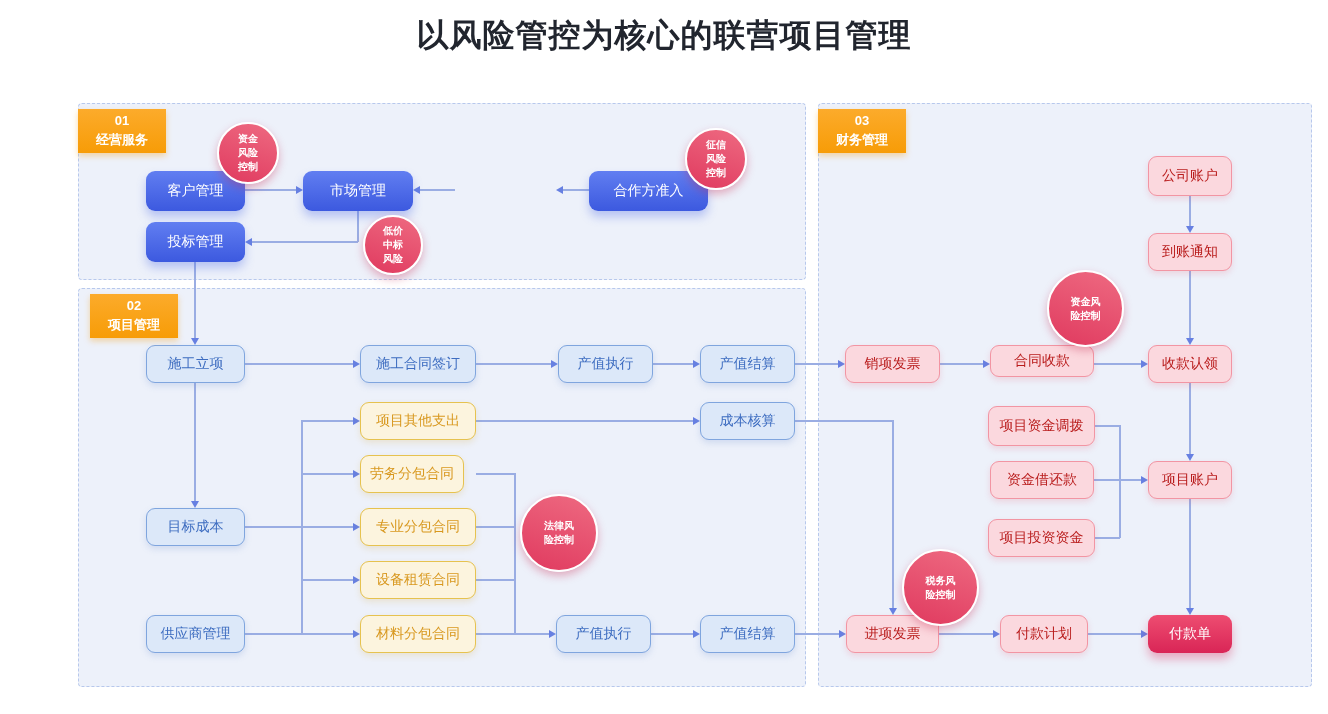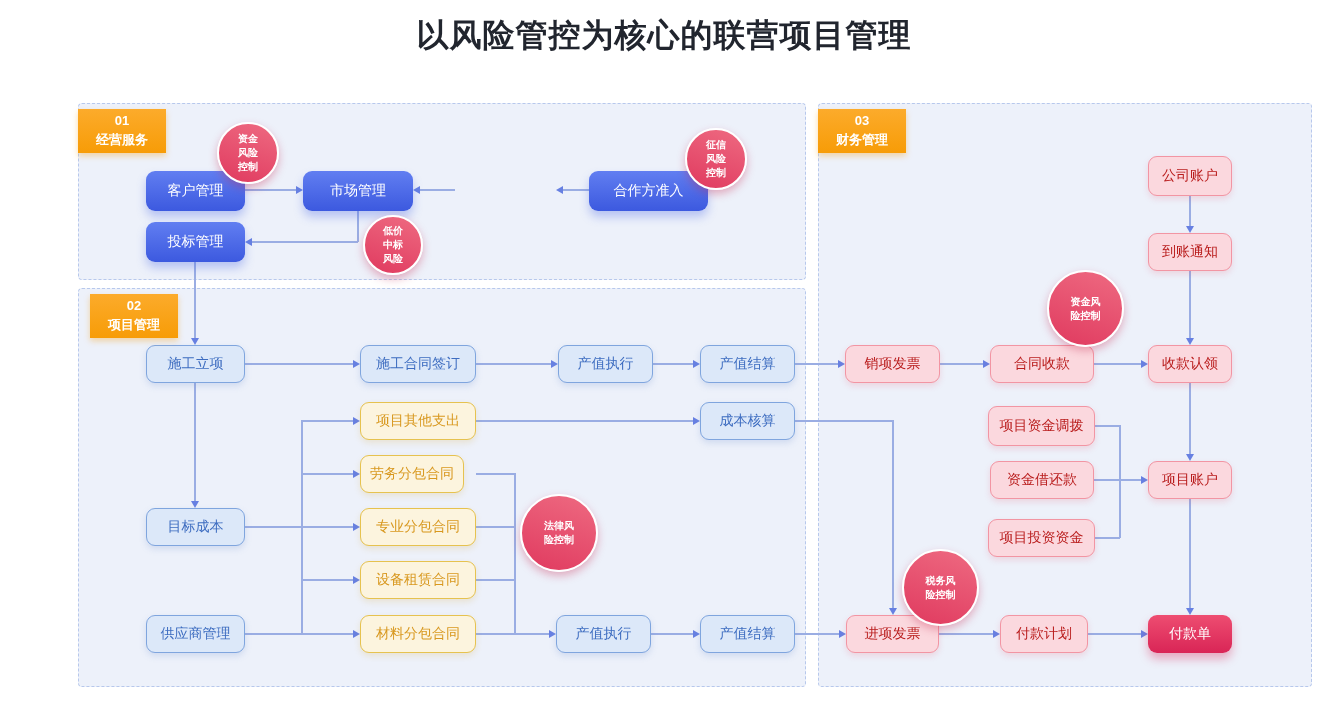--- a/index.html
+++ b/index.html
@@ -143,21 +143,21 @@
   <div class="node yellow" style="left:360px;top:455px;width:104px;height:38px;">劳务分包合同</div>
   <div class="node yellow" style="left:360px;top:508px;width:116px;height:38px;">专业分包合同</div>
   <div class="node yellow" style="left:360px;top:561px;width:116px;height:38px;">设备租赁合同</div>
   <div class="node yellow" style="left:360px;top:615px;width:116px;height:38px;">材料分包合同</div>
   <div class="node light" style="left:556px;top:615px;width:95px;height:38px;">产值执行</div>
   <div class="node light" style="left:700px;top:615px;width:95px;height:38px;">产值结算</div>
 
   <div class="node pink" style="left:1148px;top:156px;width:84px;height:40px;">公司账户</div>
   <div class="node pink" style="left:1148px;top:233px;width:84px;height:38px;">到账通知</div>
   <div class="node pink" style="left:845px;top:345px;width:95px;height:38px;">销项发票</div>
-  <div class="node pink" style="left:990px;top:345px;width:104px;height:38px;">合同收款</div>
+  <div class="node pink" style="left:990px;top:345px;width:104px;height:32px;">合同收款</div>
   <div class="node pink" style="left:1148px;top:345px;width:84px;height:38px;">收款认领</div>
   <div class="node pink" style="left:988px;top:406px;width:107px;height:40px;">项目资金调拨</div>
   <div class="node pink" style="left:990px;top:461px;width:104px;height:38px;">资金借还款</div>
   <div class="node pink" style="left:1148px;top:461px;width:84px;height:38px;">项目账户</div>
   <div class="node pink" style="left:988px;top:519px;width:107px;height:38px;">项目投资资金</div>
   <div class="node pink" style="left:846px;top:615px;width:93px;height:38px;">进项发票</div>
   <div class="node pink" style="left:1000px;top:615px;width:88px;height:38px;">付款计划</div>
   <div class="node red" style="left:1148px;top:615px;width:84px;height:38px;">付款单</div>
 
   <div class="risk" style="left:217px;top:122px;width:62px;height:62px;">资金

